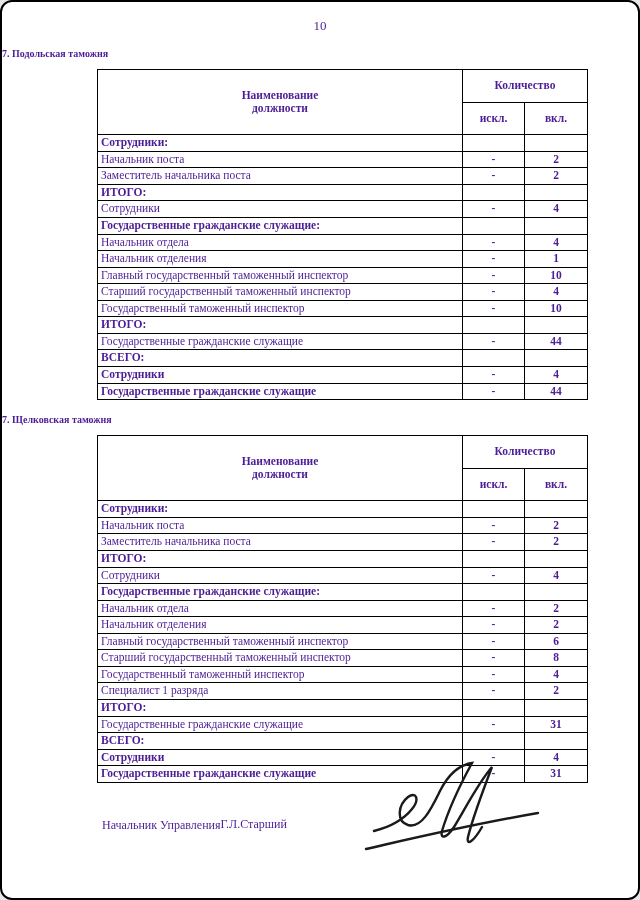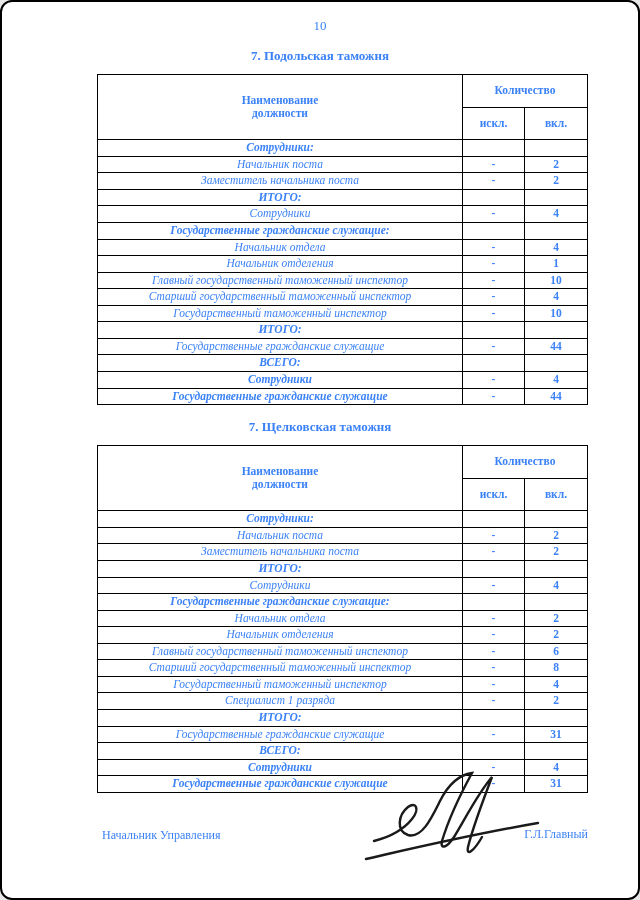--- a/index.html
+++ b/index.html
@@ -5,31 +5,31 @@
   html, body { margin: 0; padding: 0; background: #e8e8e8; }
   .page {
     position: relative;
     width: 640px;
     height: 900px;
     box-sizing: border-box;
     background: #ffffff;
     border: 2px solid #000;
     border-radius: 12px;
     font-family: "Liberation Serif", serif;
-    color: #3b82f6;
+    color: #4c1d95;
     overflow: hidden;
   }
   .page-number {
     text-align: center;
     font-size: 13px;
     padding-top: 16px;
   }
   .table-title {
-    text-align: center;
-    font-size: 13px;
+    text-align: left;
+    font-size: 10px;
     font-weight: bold;
     margin: 14px 0 10px 0;
   }
   table.doc-table {
     border-collapse: collapse;
     margin-left: 95px;
     width: 490px;
     table-layout: fixed;
   }
   table.doc-table th, table.doc-table td {
@@ -37,28 +37,28 @@
     font-size: 11.5px;
     line-height: 1.18;
     padding: 1px 3px;
     vertical-align: middle;
   }
   table.doc-table th { font-weight: bold; text-align: center; padding: 9px 2px; }
   .th-name { white-space: pre-line; }
   col.c-name { width: 365px; }
   col.c-excl { width: 62px; }
   col.c-incl { width: 63px; }
-  td.lbl { text-align: center; padding-left: 4px; font-style: italic; }
+  td.lbl { text-align: left; padding-left: 4px; }
   td.val { text-align: center; font-weight: bold; }
   tr.bold td { font-weight: bold; }
   .footer {
     position: relative;
     margin: 34px 50px 0 100px;
     display: flex;
-    justify-content: space-between;
+    justify-content: flex-start;
     align-items: flex-end;
     font-size: 12px;
   }
   .footer .position-block { line-height: 1.35; }
   .signature-svg {
     position: absolute;
     left: 258px;
     top: -58px;
     pointer-events: none;
   }
@@ -316,16 +316,16 @@
   <div class="footer">
     <div class="position-block">
       <div>Начальник Управления</div>
     </div>
     <svg class="signature-svg" width="190" height="105" viewBox="0 0 190 105">
       <g stroke="#1a1a1a" fill="none" stroke-width="2.4" stroke-linecap="round">
         <path d="M14,72 C30,68 44,60 52,50 C60,40 56,32 48,38 C38,46 36,62 48,66 C62,70 72,48 80,32 C88,16 98,6 112,4 C100,26 88,52 82,72 C80,80 86,80 94,68 C104,52 118,24 132,8 C122,34 112,62 108,78 C106,88 114,82 122,68"></path>
         <path d="M6,90 C50,80 108,66 178,54"></path>
       </g>
     </svg>
-    <div class="signer-name">Г.Л.Главный</div>
+    <div class="signer-name">Г.Л.Старший</div>
   </div>
 
 </div>
 
 </body></html>

